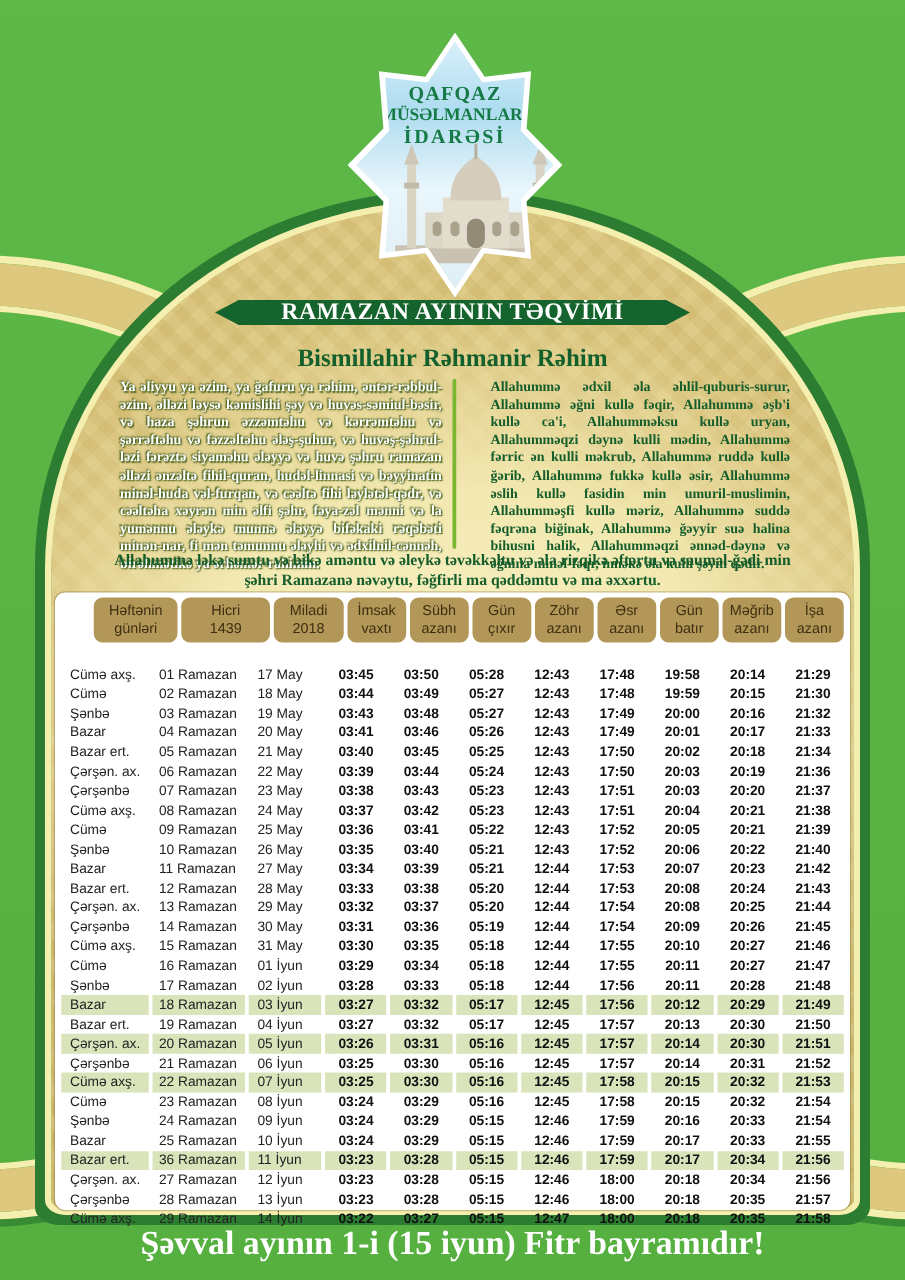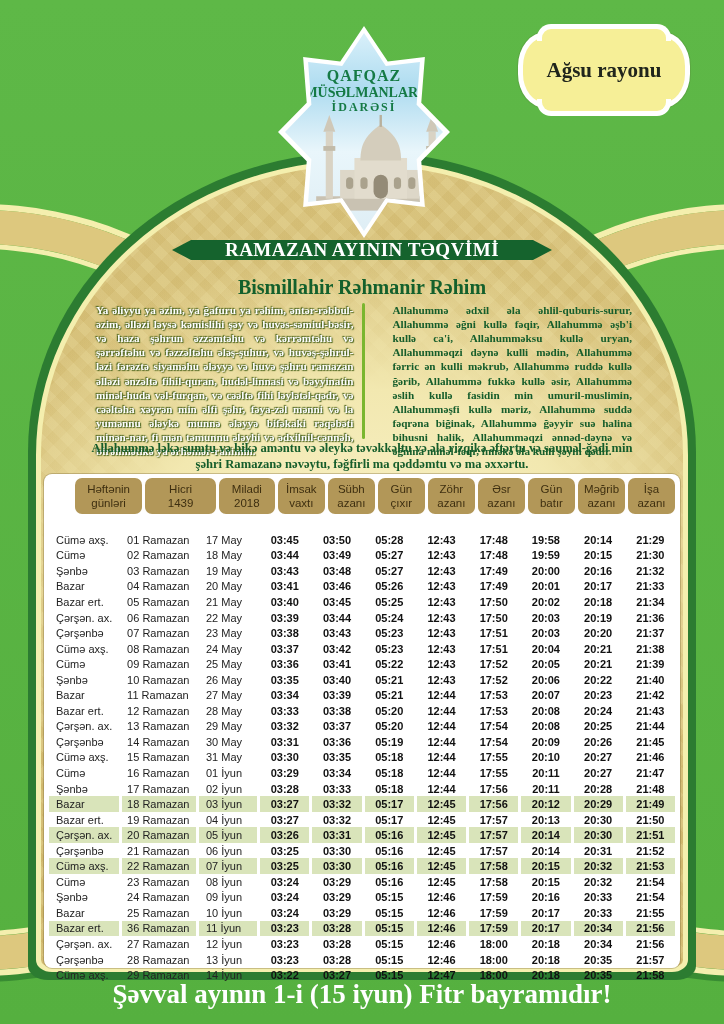--- a/index.html
+++ b/index.html
@@ -48,21 +48,21 @@
       clip-path:polygon(50% 0%, 63.8% 16.7%, 85.4% 14.6%, 83.3% 36.2%, 100% 50%,
                         83.3% 63.8%, 85.4% 85.4%, 63.8% 83.3%, 50% 100%, 36.2% 83.3%,
                         14.6% 85.4%, 16.7% 63.8%, 0% 50%, 16.7% 36.2%, 14.6% 14.6%, 36.2% 16.7%);text-decoration:underline; }
   .star-outer { inset:0; background:#ffffff; }
   .star-inner { inset:7px; background:linear-gradient(#d9f0fa 0%, #aedcf0 28%, #cfeaf6 46%, #e9f6fb 60%, #dfeef5 100%); }
   .star-text { position:absolute; top:34px; left:0; right:0; text-align:center;
                font-family:"Liberation Serif", serif; font-weight:bold; color:#157a45;
                line-height:1.12; z-index:2; }
   .star-text .l1 { font-size:16px; letter-spacing:1px; }
   .star-text .l2 { font-size:14px; }
-  .star-text .l3 { font-size:12px; letter-spacing:2px; }
+  .star-text .l3 { font-size:16px; letter-spacing:2px; }
   .mosque { position:absolute; left:24px; right:24px; bottom:18px; height:110px; z-index:1; }
 
   
   .banner { position:absolute; left:172px; top:240px; width:380px; height:20px; z-index:4;
             background:#15632d; display:flex; align-items:center; justify-content:center;
             clip-path:polygon(0 50%, 5% 0, 95% 0, 100% 50%, 95% 100%, 5% 100%);
             box-shadow:0 0 0 2px rgba(244,239,174,.0); }
   .banner span { color:#ffffff; font-family:"Liberation Serif", serif; font-weight:bold;
                  font-size:19px; letter-spacing:.5px; }
 
@@ -110,23 +110,20 @@
 </head>
 <body>
 
 <div class="page">
 
   <div class="wing left"></div>
   <div class="wing right"></div>
   <div class="arch-shadow"></div>
   <div class="arch"></div>
 
-  <div class="badge region">
-    <span>Ağsu rayonu</span>
-  </div>
 
   <div class="star-wrap">
     <div class="star-outer"></div>
     <div class="star-inner">
       <svg class="mosque" viewBox="0 0 120 92" preserveAspectRatio="xMidYMax meet">
         <rect x="6" y="78" width="108" height="12" fill="#c9c2b2"></rect>
         <rect x="14" y="24" width="6" height="56" fill="#d9d3c4"></rect>
         <rect x="12" y="36" width="10" height="4" fill="#c2bba9"></rect>
         <polygon points="12,24 22,24 17,10" fill="#cfc8b8"></polygon>
         <rect x="100" y="24" width="6" height="56" fill="#d9d3c4"></rect>

